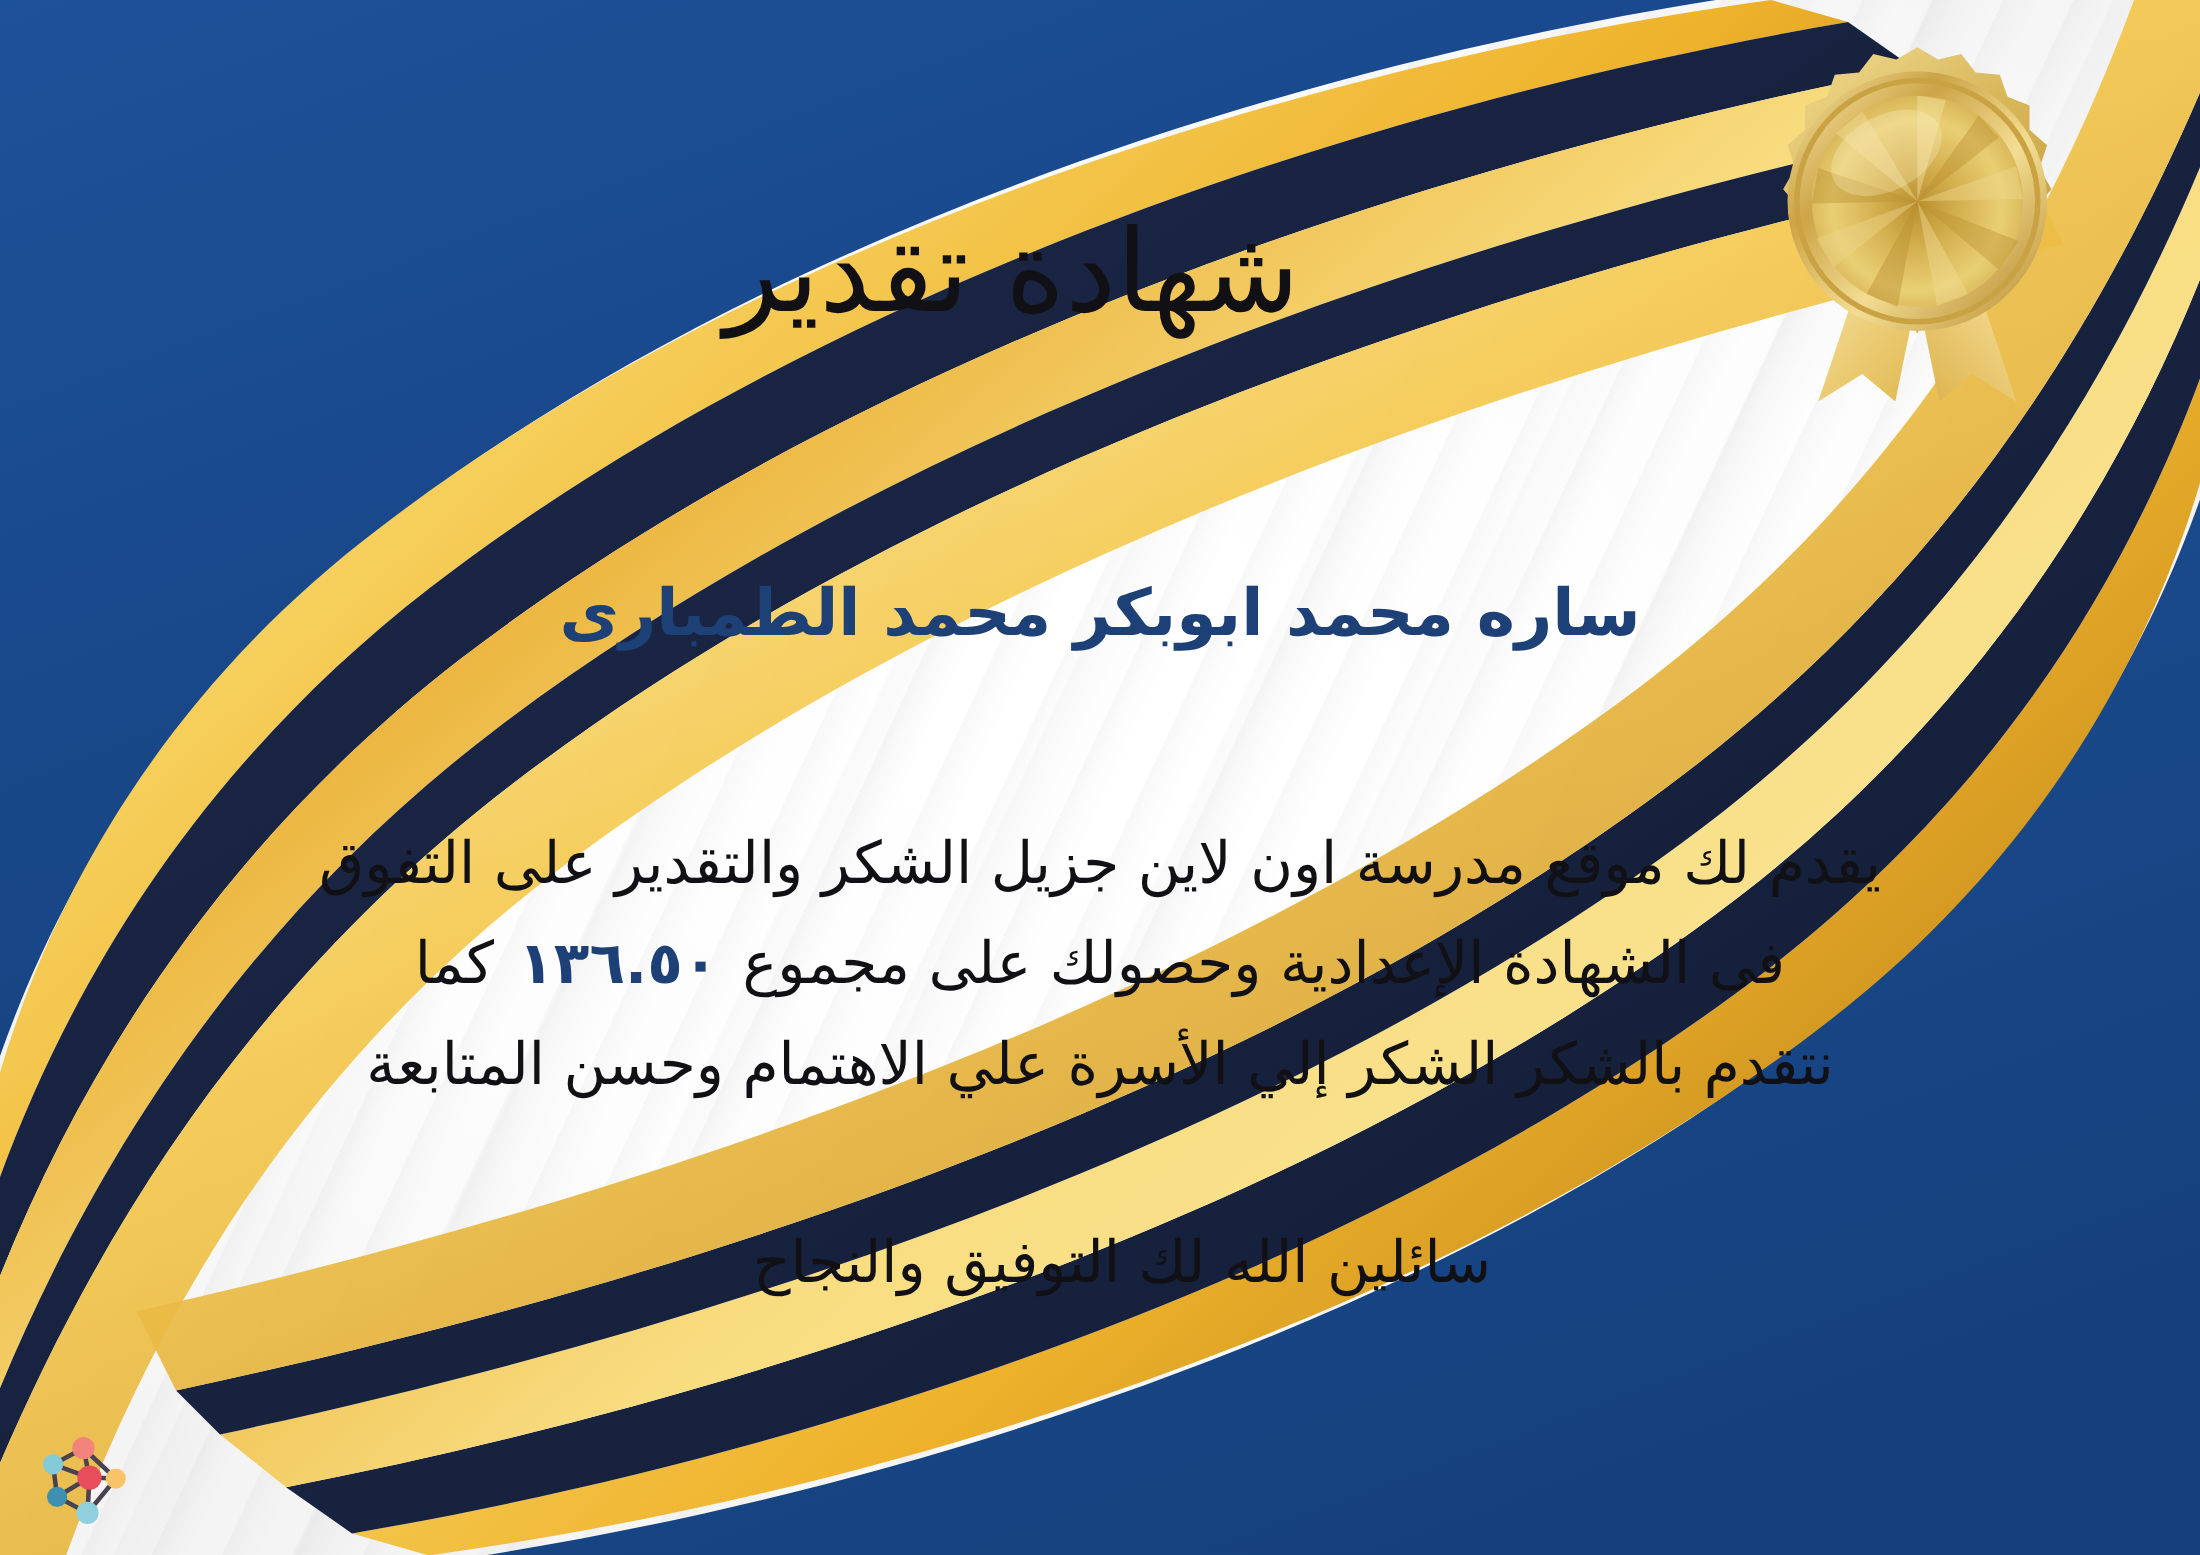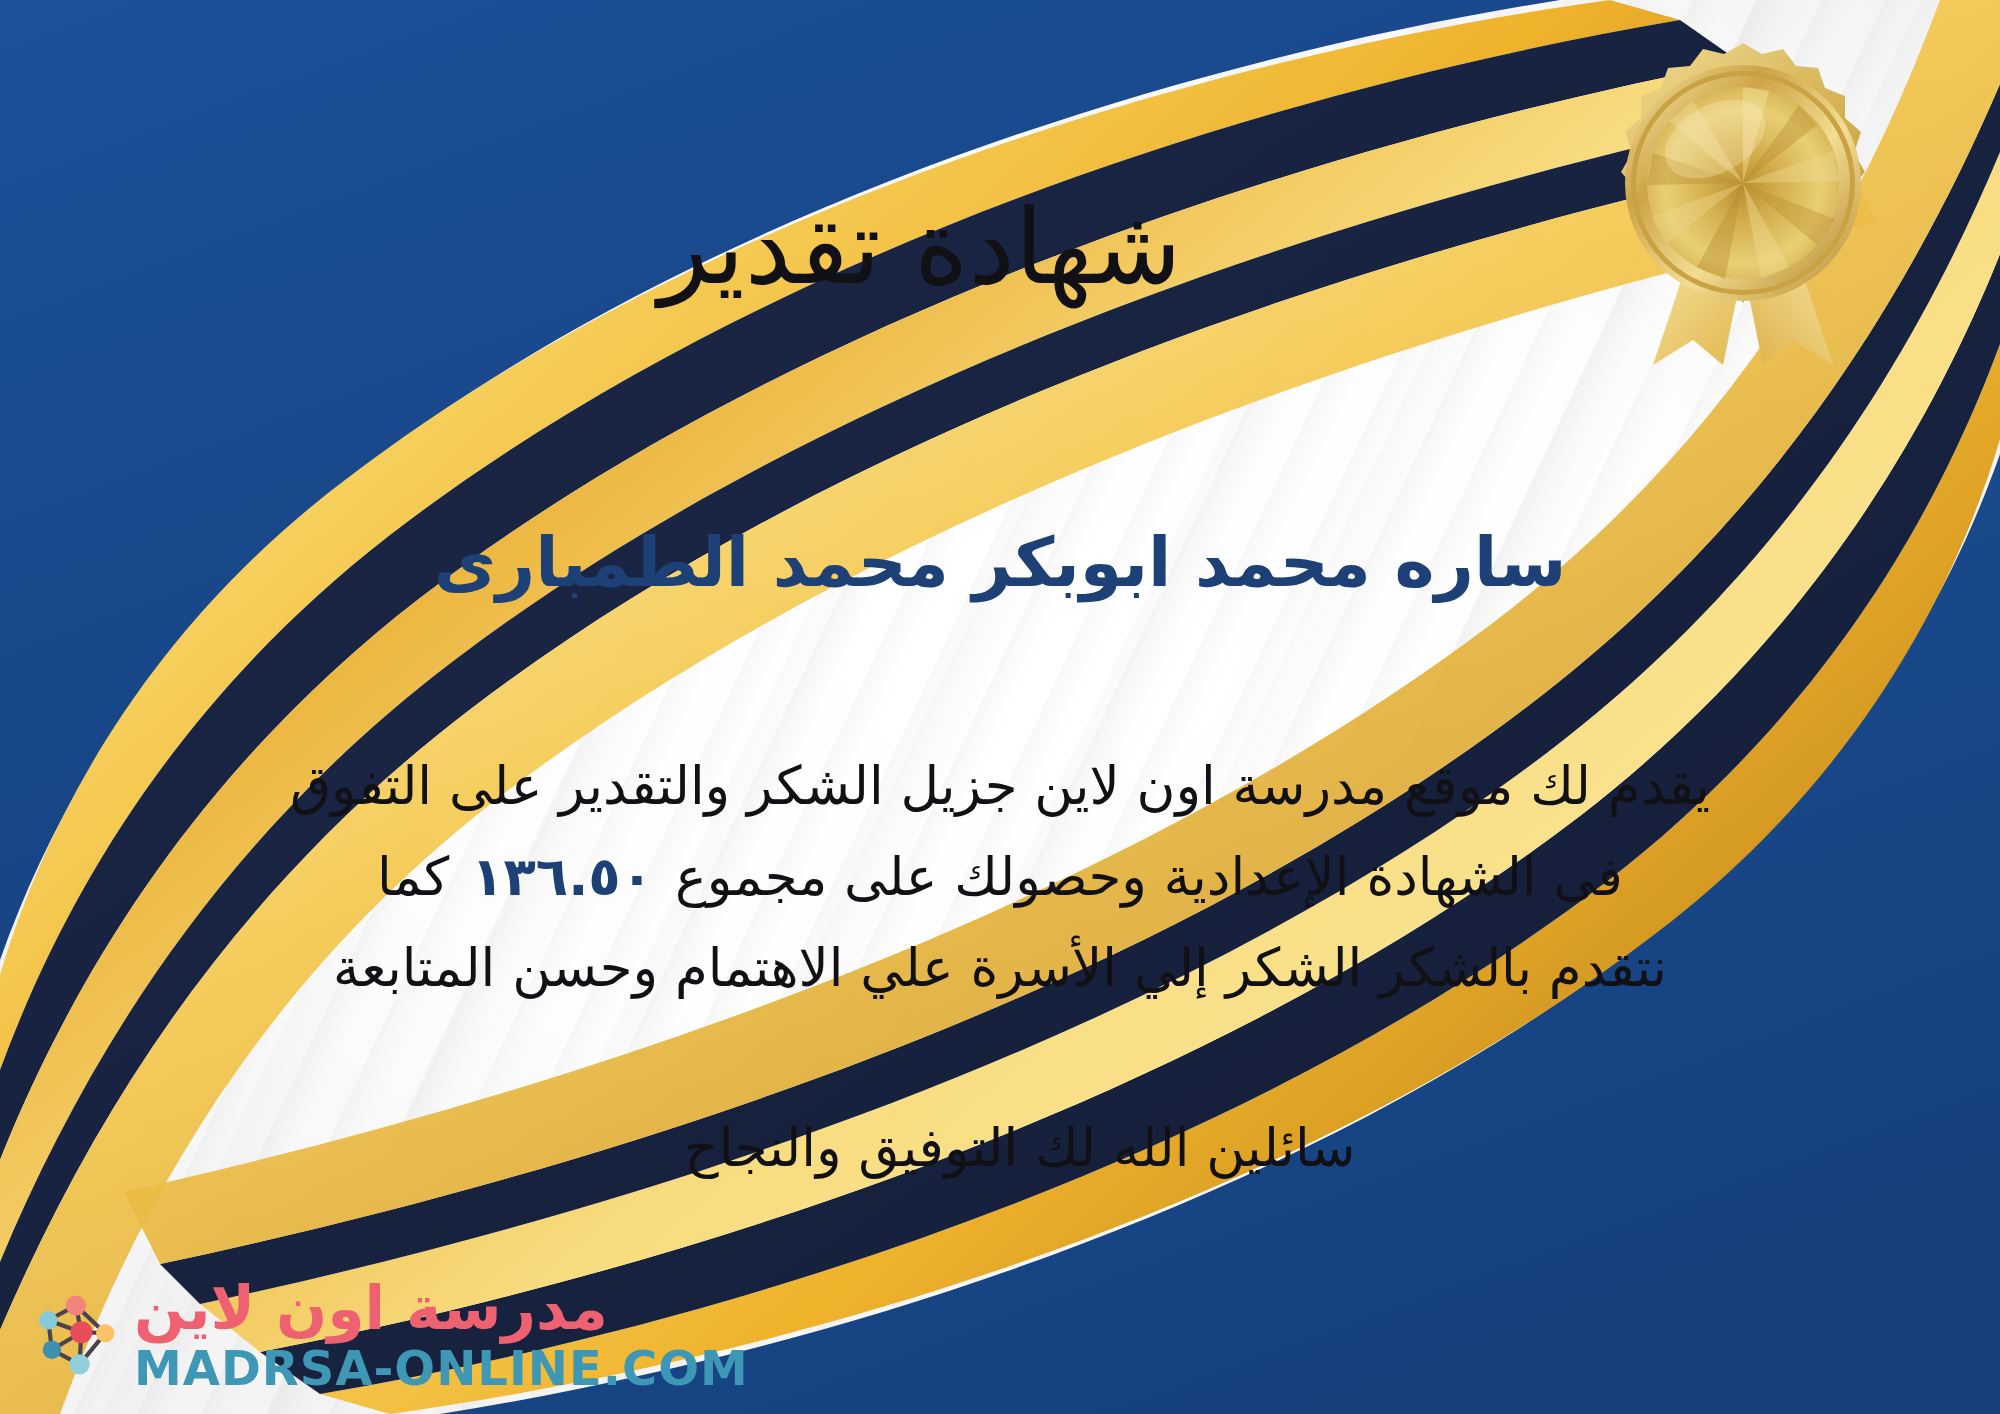--- a/index.html
+++ b/index.html
@@ -63,21 +63,21 @@
     letter-spacing:-1px;
     color:#111115;
     line-height:1.15;
     padding-right:160px;
   }
 
   .student-name{
     position:absolute;
     top:520px; left:0; right:0;
     text-align:center;
-    font-size:68px;
+    font-size:59px;
     font-weight:700;
     color:#1d4076;
     line-height:1.25;
     padding:0 80px;
   }
 
   .body-block{
     position:absolute;
     top:740px; left:0; right:0;
     padding:0 60px;
@@ -317,19 +317,15 @@
           <line x1="84" y1="48" x2="56" y2="82"></line>
         </g>
         <circle cx="52" cy="18" r="11" fill="#f2847c"></circle>
         <circle cx="22" cy="34" r="10" fill="#83cbd8"></circle>
         <circle cx="58" cy="47" r="12" fill="#e84d5c"></circle>
         <circle cx="84" cy="48" r="10" fill="#fbc368"></circle>
         <circle cx="26" cy="66" r="10" fill="#3f8fb0"></circle>
         <circle cx="56" cy="82" r="11" fill="#8fd0dc"></circle>
       </svg>
     </div>
-    <div class="brand-text">
-      <div class="brand-ar">مدرسة اون لاين</div>
-      <div class="brand-en">MADRSA-ONLINE.COM</div>
-    </div>
   </div>
 
 </div>
 
 </body></html>

